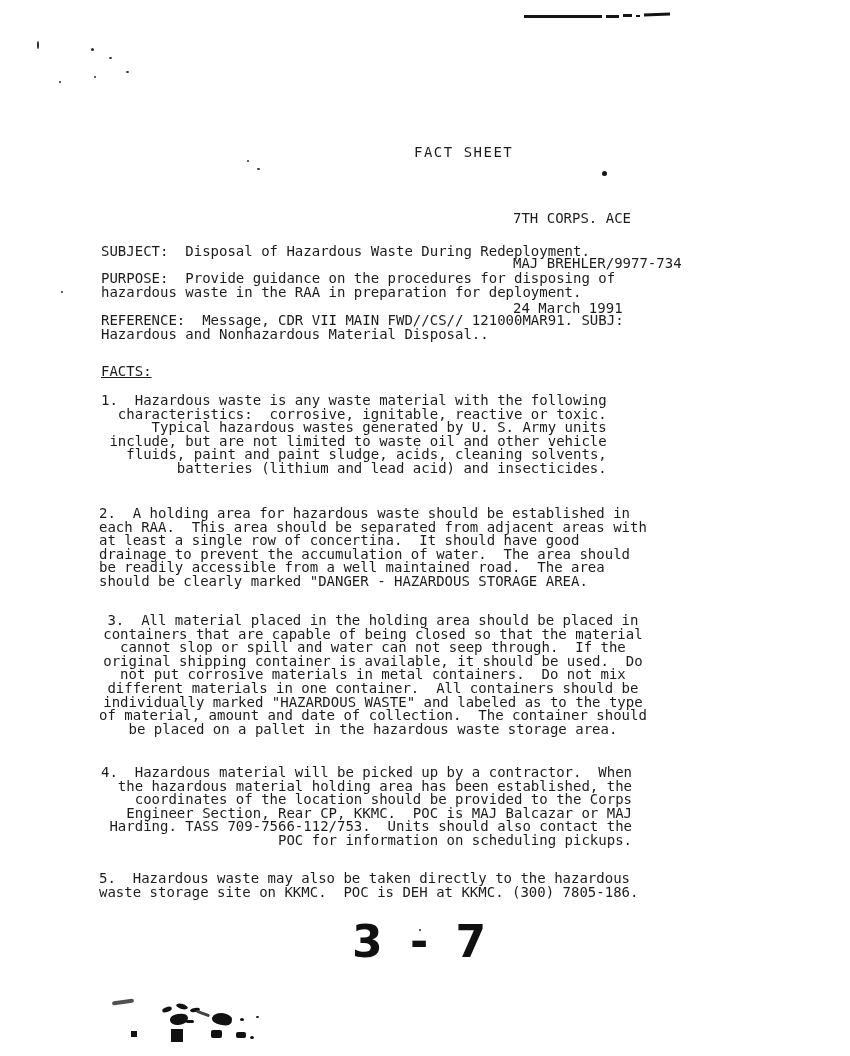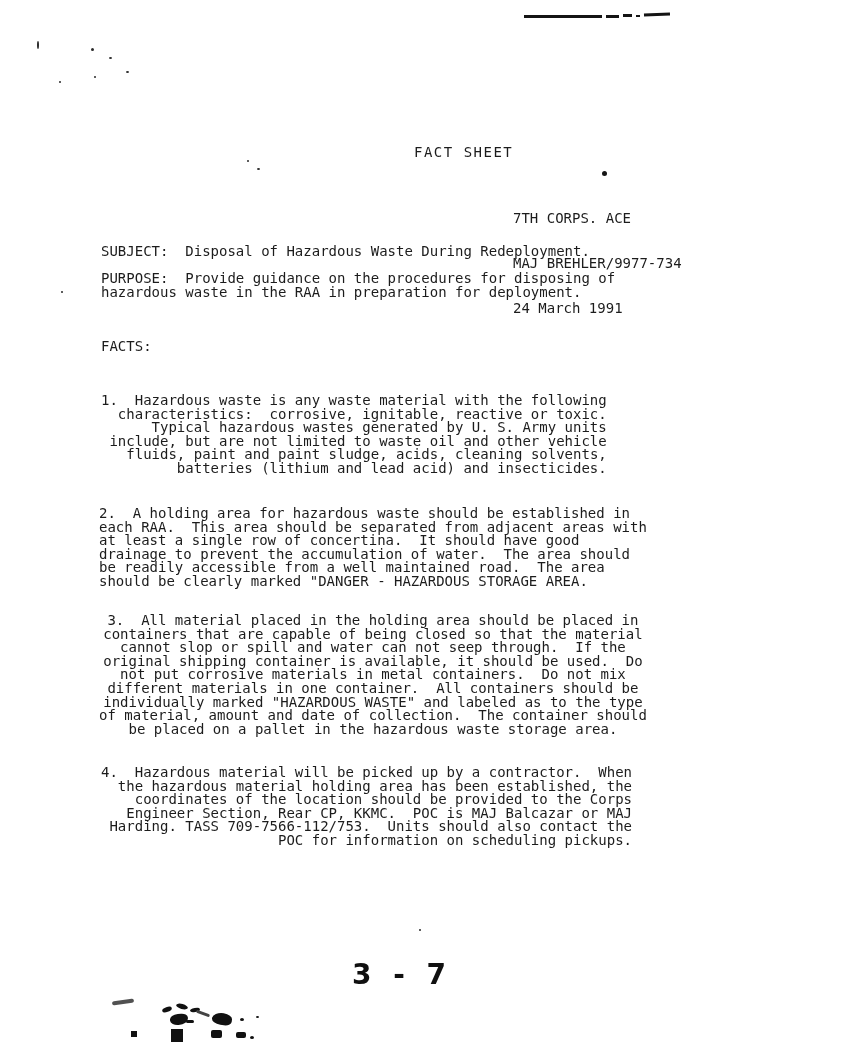--- a/index.html
+++ b/index.html
@@ -10,23 +10,23 @@
     font-family:"DejaVu Sans Mono","Liberation Mono",monospace;
   }
   .typed {
     position:absolute; color:var(--ink);
     font-size:14px; line-height:13.6px; white-space:pre;
     filter:blur(0.3px); letter-spacing:0;
   }
   .title { letter-spacing:1.5px; }
   .hdr { line-height:15px; }
   .pageno {
-    position:absolute; left:352px; top:958px;
+    position:absolute; left:352px; top:916px;
     font-family:"DejaVu Sans","Liberation Sans",sans-serif;
-    font-weight:bold; font-size:28px; letter-spacing:6px;
+    font-weight:bold; font-size:44px; letter-spacing:6px;
     color:#101010; filter:blur(0.2px);
   }
   .a { position:absolute; background:var(--smudge); }
   .speck { position:absolute; background:#2a2a2a; border-radius:50%; }
   .blob { position:absolute; background:#111; }
   .pencil-arc { position:absolute; background:transparent; }
   .dot { position:absolute; background:#151515; border-radius:50%; }
 </style>
 </head>
 <body>
@@ -60,22 +60,24 @@
     <div>7TH CORPS. ACE</div>
     <div>MAJ BREHLER/9977-734</div>
     <div>24 March 1991</div>
   </div>
 
   <div class="typed" style="left:101px; top:272px;">PURPOSE:  Provide guidance on the procedures for disposing of
 hazardous waste in the RAA in preparation for deployment.</div>
 
   <div class="typed" style="left:101px; top:245px;">SUBJECT:  Disposal of Hazardous Waste During Redeployment.</div>
 
+  <div class="typed" style="left:101px; top:314px;">REFERENCE:  Message, CDR VII MAIN FWD//CS// 121000MAR91. SUBJ:
+Hazardous and Nonhazardous Material Disposal..</div>
 
-  <div class="typed" style="left:101px; top:340px;">FACTS:</div>
+  <div class="typed" style="left:101px; top:365px;text-decoration:underline;">FACTS:</div>
 
   <div class="typed" style="left:101px; top:394px;text-align:right;">1.  Hazardous waste is any waste material with the following
 characteristics:  corrosive, ignitable, reactive or toxic.
 Typical hazardous wastes generated by U. S. Army units
 include, but are not limited to waste oil and other vehicle
 fluids, paint and paint sludge, acids, cleaning solvents,
 batteries (lithium and lead acid) and insecticides.</div>
   <div class="typed" style="left:99px; top:507px;">2.  A holding area for hazardous waste should be established in
 each RAA.  This area should be separated from adjacent areas with
 at least a single row of concertina.  It should have good
@@ -90,20 +92,22 @@
 different materials in one container.  All containers should be
 individually marked "HAZARDOUS WASTE" and labeled as to the type
 of material, amount and date of collection.  The container should
 be placed on a pallet in the hazardous waste storage area.</div>
   <div class="typed" style="left:101px; top:766px;text-align:right;">4.  Hazardous material will be picked up by a contractor.  When
 the hazardous material holding area has been established, the
 coordinates of the location should be provided to the Corps
 Engineer Section, Rear CP, KKMC.  POC is MAJ Balcazar or MAJ
 Harding. TASS 709-7566-112/753.  Units should also contact the
 POC for information on scheduling pickups.</div>
+  <div class="typed" style="left:99px; top:872px;">5.  Hazardous waste may also be taken directly to the hazardous
+waste storage site on KKMC.  POC is DEH at KKMC. (300) 7805-186.</div>
 
   <div class="pencil-arc" style="left:795px; top:776px; width:8px; height:12px; border-right:2px solid #777; border-radius:60%; transform:rotate(15deg);"></div>
   <div class="pencil-arc" style="left:806px; top:780px; width:6px; height:10px; border-left:2px solid #777; border-radius:50%; transform:rotate(-10deg);"></div>
   <div class="speck" style="left:812px; top:796px; width:2px; height:2px; background:#888;"></div>
   <div class="speck" style="left:820px; top:802px; width:3px; height:2px; background:#888;"></div>
   <div class="speck" style="left:800px; top:810px; width:2px; height:2px; background:#999;"></div>
   <div class="speck" style="left:816px; top:788px; width:2px; height:2px; background:#999;"></div>
 
   <div class="pageno">3 - 7</div>
 

